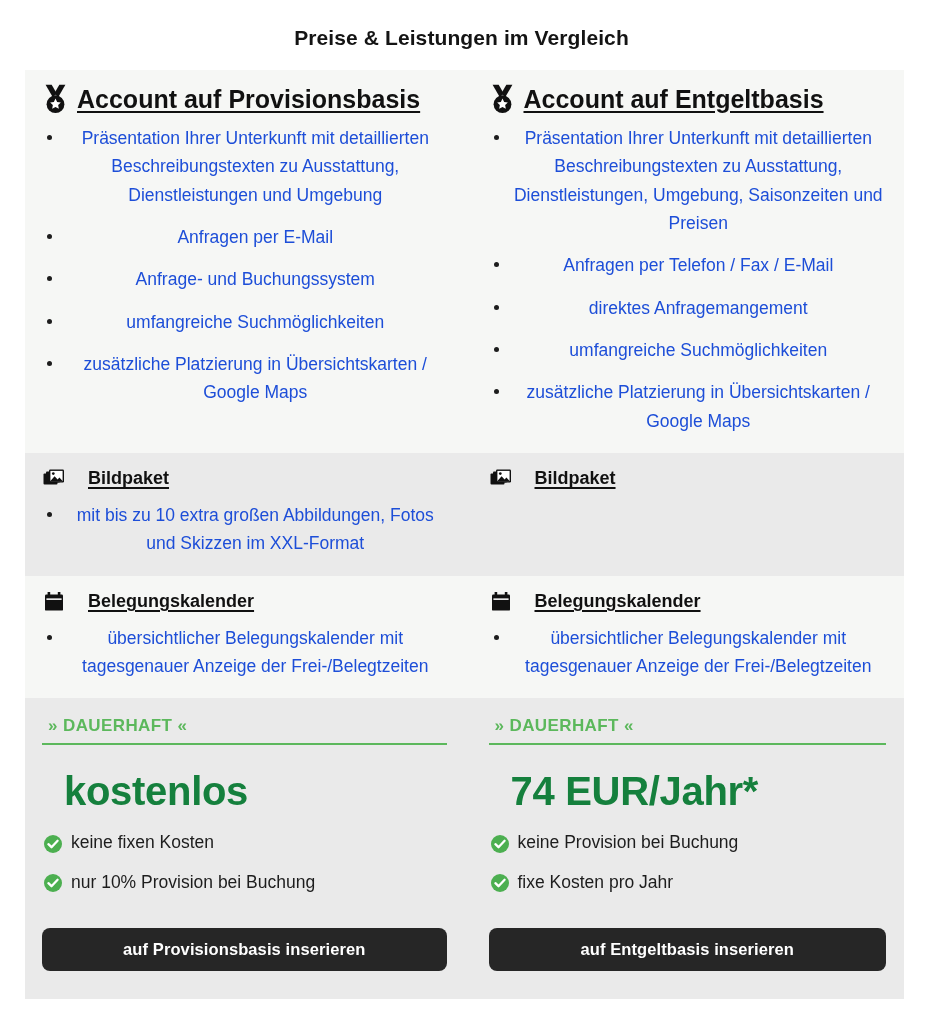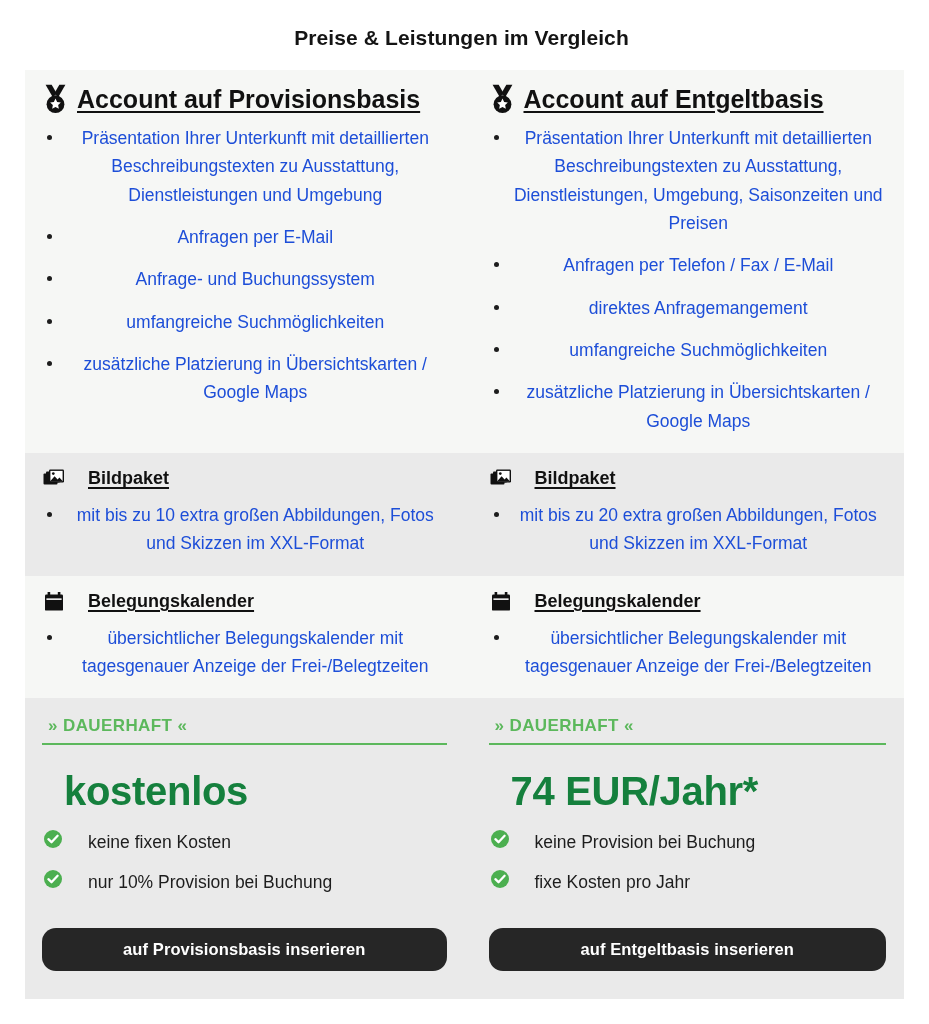--- a/index.html
+++ b/index.html
@@ -120,38 +120,38 @@
     letter-spacing:-.3px;
     padding:22px 0 16px 22px;
     line-height:1.1;
   }
   ul.checks{
     list-style:none;
     margin:0;padding:0 0 12px 2px;
   }
   ul.checks li{
     display:flex;
-    align-items:flex-start;
-    gap:26px;
+    align-items:center;
+    gap:9px;
     font-size:17.5px;
     line-height:1.5;
     color:#1d1d1d;
     margin-bottom:13px;
   }
   ul.checks li .ck{flex:0 0 auto;width:18px;height:18px;display:block;}
 
   .btn-row{padding:8px 0 22px 0;}
   .cta{
     display:block;
     width:100%;
     box-sizing:border-box;
     background:#262626;
     color:#ffffff;
     border:0;
-    border-radius:14px;
+    border-radius:8px;
     font-family:inherit;
     font-size:16.5px;
     font-weight:bold;
     letter-spacing:.1px;
     padding:12px 6px;
     text-align:center;
     cursor:pointer;
   }
 </style>
 </head>
@@ -236,23 +236,20 @@
               <rect x="0.5" y="4.5" width="14" height="11" rx="1" fill="#111"></rect>
               <rect x="3" y="2.5" width="14" height="11" rx="1" fill="#111"></rect>
               <rect x="6" y="0.5" width="15" height="13" rx="1.2" fill="#111"></rect>
               <rect x="7.4" y="1.9" width="12.2" height="10.2" fill="#ffffff"></rect>
               <circle cx="10.3" cy="4.6" r="1.35" fill="#111"></circle>
               <path d="M7.4 12.1 L11.6 7.2 L14.6 10.4 L16.4 8.6 L19.6 12.1 Z" fill="#111"></path>
             </svg>
           </span>
           <span class="htext">Bildpaket</span>
         </div>
-        <ul class="feat">
-          <li>mit bis zu 20 extra großen Abbildungen, Fotos und Skizzen im XXL-Format</li>
-        </ul>
       </div>
     </div>
 
     <div class="band light">
 
       <div class="col left">
         <div class="sec-head head-sub">
           <span class="ico">
             <svg viewBox="0 0 20 20" width="20" height="20" aria-hidden="true">
               <rect x="3.6" y="0" width="2.6" height="4" fill="#111"></rect>

